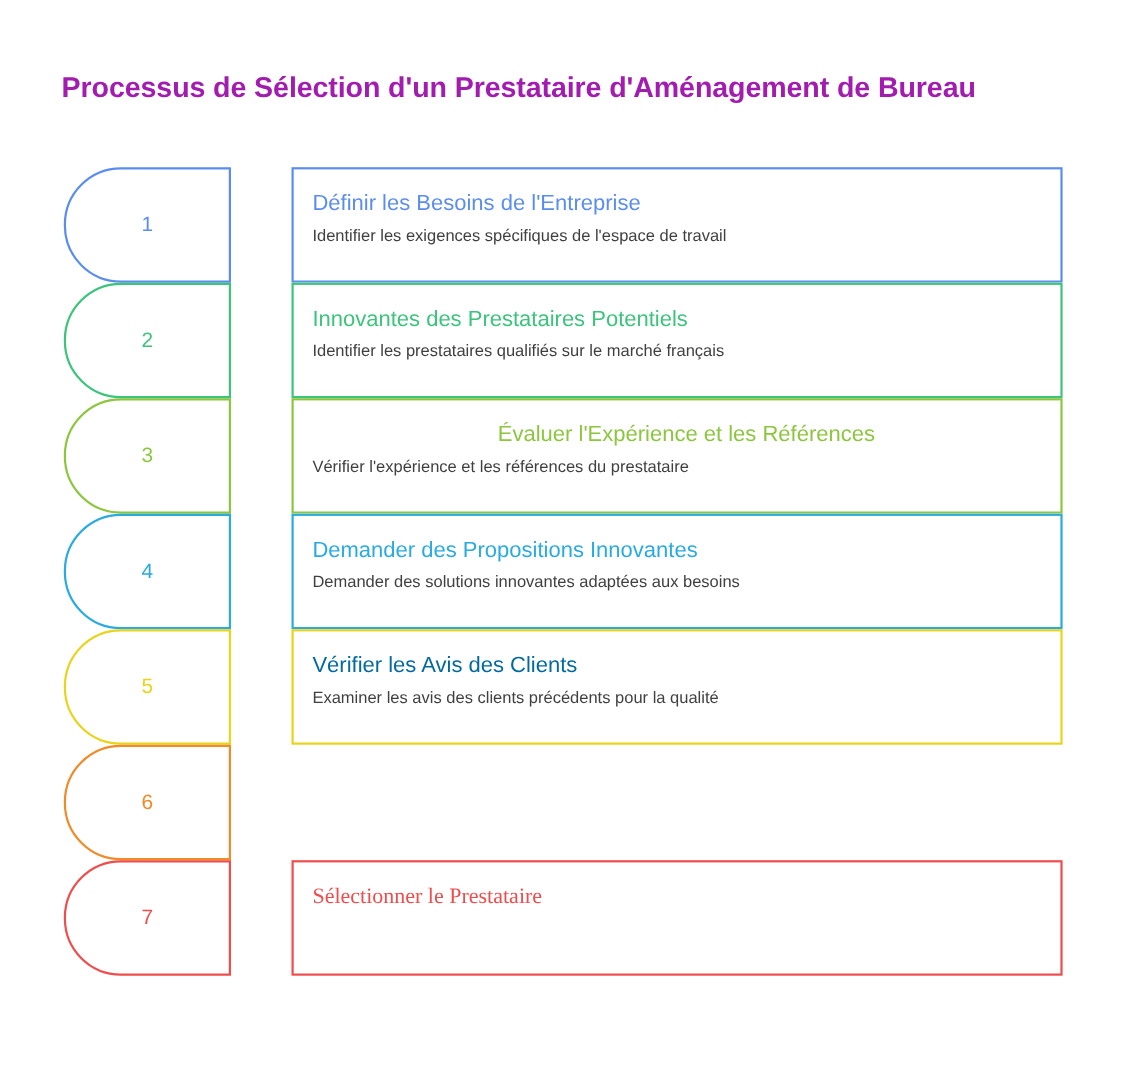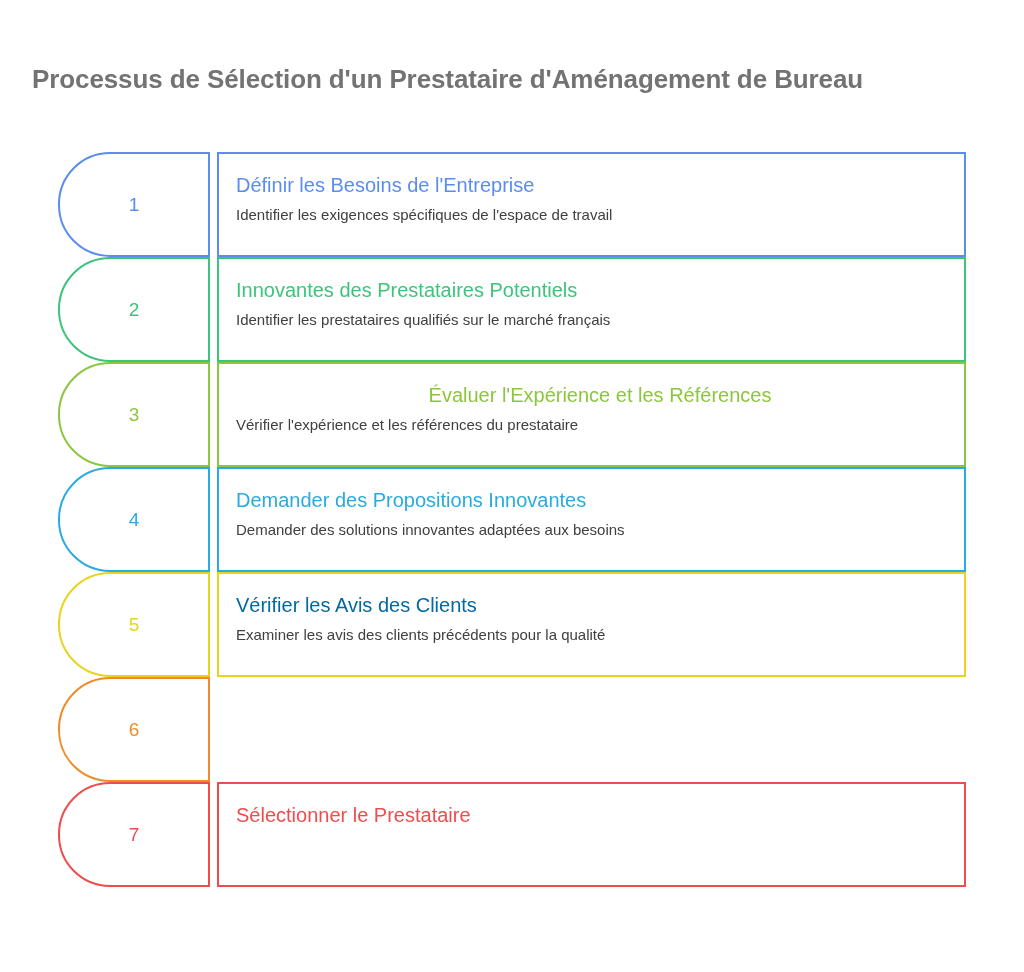--- a/index.html
+++ b/index.html
@@ -17,26 +17,26 @@
 
   .page {
     position: relative;
     width: 1024px;
     height: 972px;
     box-sizing: border-box;
   }
 
   .page-title {
     position: absolute;
-    left: 32px;
+    left: 56px;
     top: 60px;
     width: 940px;
     font-size: 26px;
     font-weight: bold;
-    color: #737373;
+    color: #a21caf;
     letter-spacing: -0.1px;
     line-height: 38px;
     white-space: nowrap;
   }
 
   .steps {
     position: absolute;
     left: 58px;
     top: 152px;
     width: 908px;
@@ -75,20 +75,21 @@
   
   .step-box {
     position: relative;
     box-sizing: border-box;
     flex: 1 1 auto;
     border-style: solid;
     border-width: 2px;
     border-radius: 0;
     background: #ffffff;
     padding: 18px 0 12px 17px;
+    margin-left: 48px;
   }
 
   .step-title {
     font-size: 20px;
     font-weight: normal;
     line-height: 26px;
     margin: 0 0 6px 0;
     white-space: nowrap;
   }
 
@@ -157,19 +158,19 @@
       </div>
       <div class="step-row">
         <div class="step-badge" style="border-color: rgb(239, 139, 40);">
           <span class="step-number" style="color: rgb(239, 139, 40);">6</span>
         </div>
       </div>
       <div class="step-row">
         <div class="step-badge" style="border-color: rgb(239, 77, 77);">
           <span class="step-number" style="color: rgb(239, 77, 77);">7</span>
         </div>
-        <div class="step-box" style="border-color: rgb(239, 77, 77);">
+        <div class="step-box" style="border-color: rgb(239, 77, 77); font-family: Liberation Serif, serif;">
           <div class="step-title" style="color: rgb(239, 77, 77);">Sélectionner le Prestataire</div>
         </div>
       </div>
     </div>
 
 </div>
 
 </body></html>

